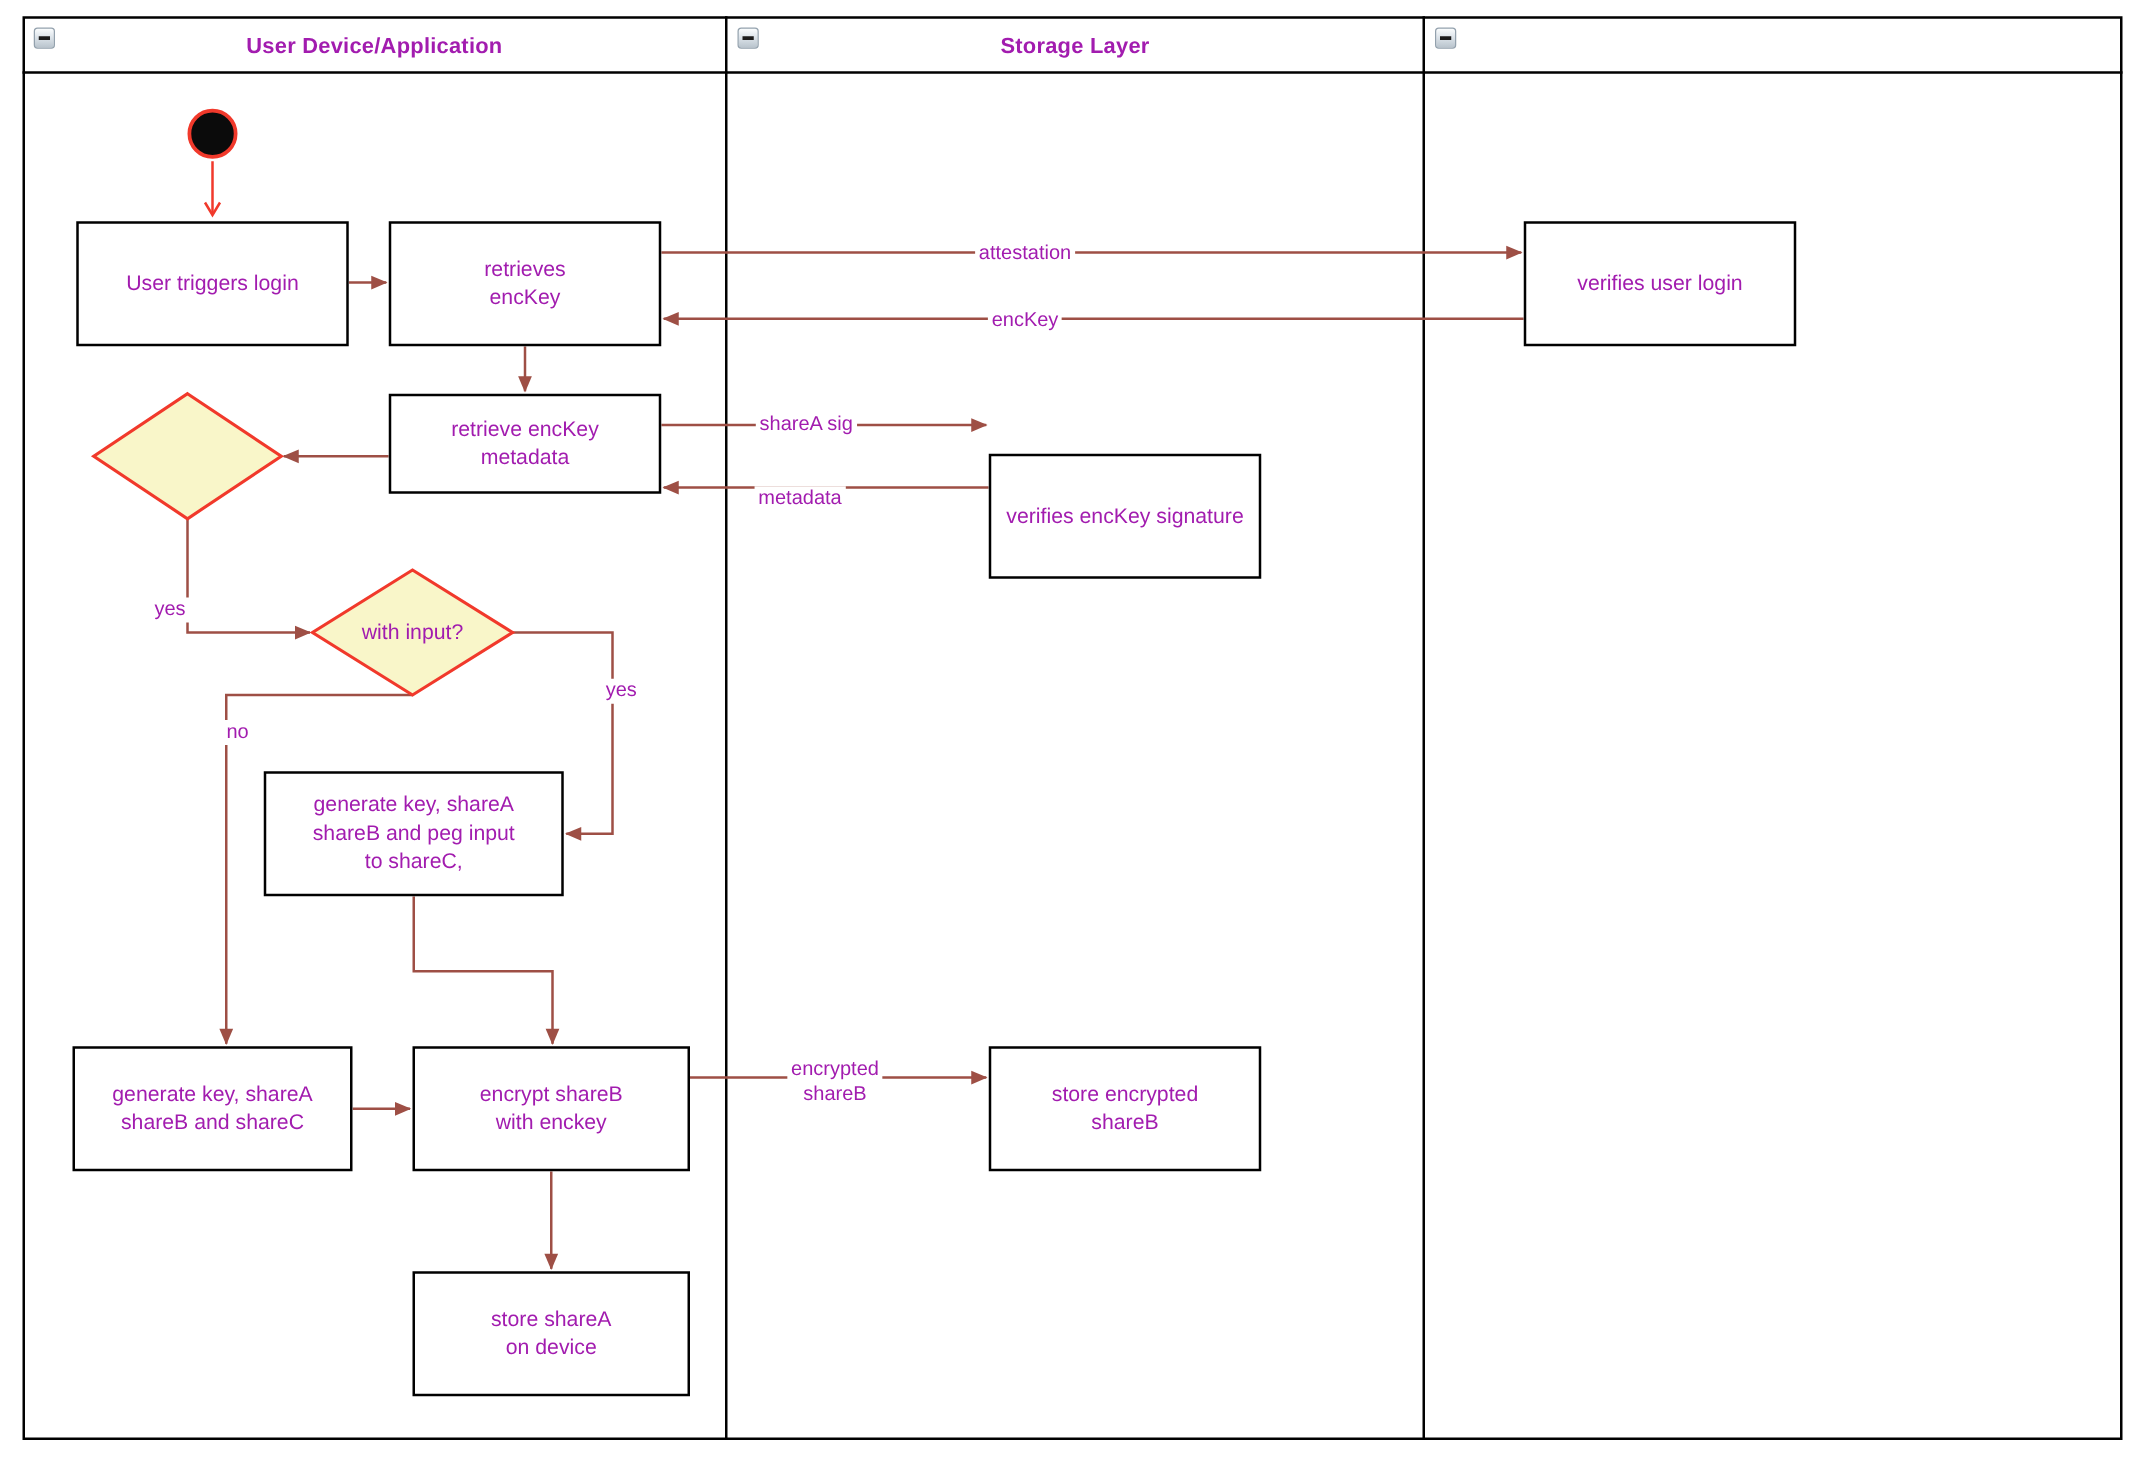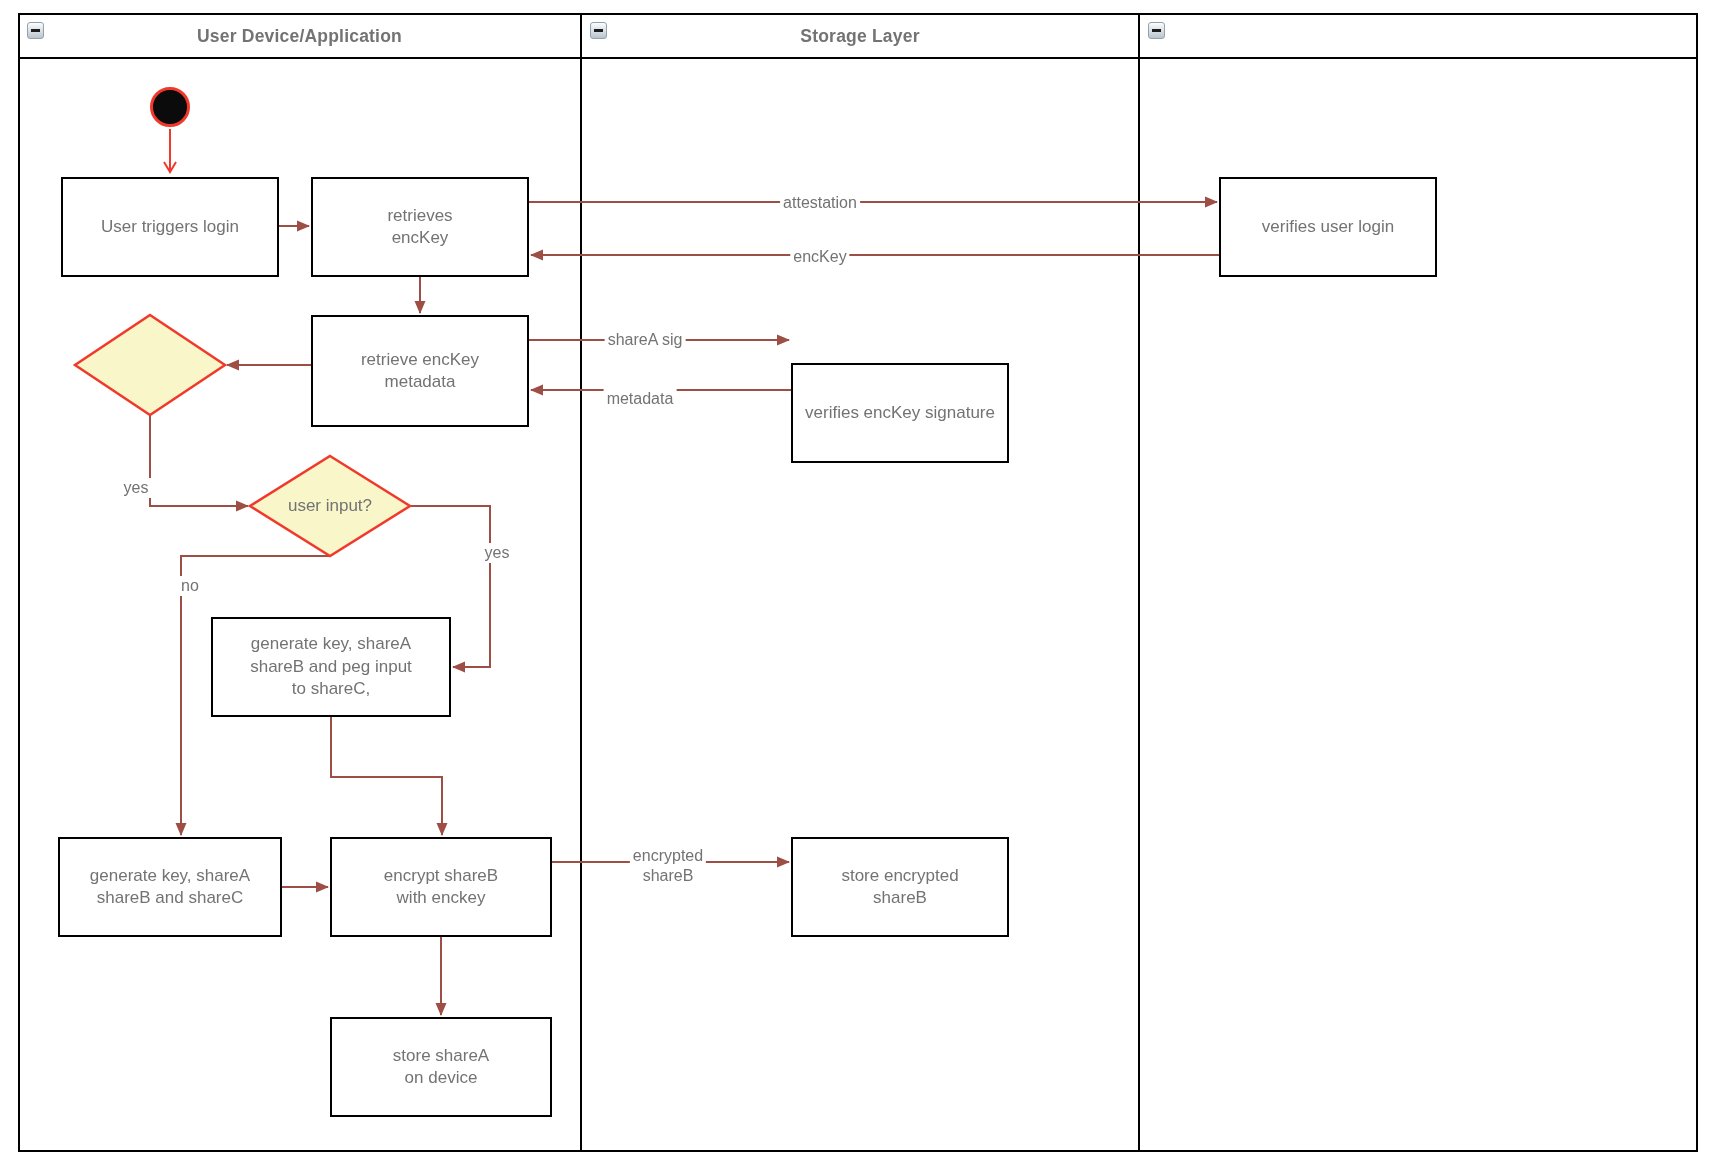--- a/index.html
+++ b/index.html
@@ -1,18 +1,18 @@
 <!DOCTYPE html>
 <html><head>
 <meta charset="utf-8">
 <style>
   html,body{margin:0;padding:0;background:#ffffff;}
   #canvas{
     position:relative;width:1720px;height:1170px;background:#ffffff;
-    font-family:"Liberation Sans","DejaVu Sans",sans-serif;color:#737373;
+    font-family:"Liberation Sans","DejaVu Sans",sans-serif;color:#a21caf;
     overflow:hidden;
   }
   
   .pool{position:absolute;left:18px;top:13px;width:1680px;height:1139px;border:2px solid #000;box-sizing:border-box;}
   .vdiv{position:absolute;top:13px;width:2px;height:1139px;background:#000;}
   .hsep{position:absolute;left:18px;top:57px;width:1680px;height:2px;background:#000;}
   .lane-header{position:absolute;top:13px;height:46px;display:flex;align-items:center;justify-content:center;}
   .lane-title{font-weight:bold;font-size:17.5px;letter-spacing:.2px;}
   .collapse-btn{
     position:absolute;top:22px;width:17px;height:17px;border:1px solid #93a1ad;border-radius:3px;
@@ -100,36 +100,36 @@
     <polygon points="150,315 225,365 150,415 75,365" fill="#f9f6c9" stroke="#f1392b" stroke-width="2.5"></polygon>
     <polygon points="330,456 410,506 330,556 250,506" fill="#f9f6c9" stroke="#f1392b" stroke-width="2.5"></polygon>
   </svg>
 
   <div class="start-circle"></div>
 
   <div class="node" style="left:61px;top:177px;width:218px;height:100px;">User triggers login</div>
   <div class="node" style="left:311px;top:177px;width:218px;height:100px;">retrieves
 encKey</div>
   <div class="node" style="left:1219px;top:177px;width:218px;height:100px;">verifies user login</div>
-  <div class="node" style="left:311px;top:315px;width:218px;height:112px;">retrieve encKey
+  <div class="node" style="left:311px;top:315px;width:218px;height:80px;">retrieve encKey
 metadata</div>
   <div class="node nowrap" style="left:791px;top:315px;width:218px;height:100px;margin-top:48px;">verifies encKey signature</div>
   <div class="node" style="left:211px;top:617px;width:240px;height:100px;">generate key, shareA
 shareB and peg input
 to shareC,</div>
   <div class="node" style="left:58px;top:837px;width:224px;height:100px;">generate key, shareA
 shareB and shareC</div>
   <div class="node" style="left:330px;top:837px;width:222px;height:100px;">encrypt shareB
 with enckey</div>
   <div class="node" style="left:791px;top:837px;width:218px;height:100px;">store encrypted
 shareB</div>
   <div class="node" style="left:330px;top:1017px;width:222px;height:100px;">store shareA
 on device</div>
 
-  <div class="diamond-label" style="left:250px;top:456px;width:160px;height:100px;">user input?</div>
+  <div class="diamond-label" style="left:250px;top:456px;width:160px;height:100px;">with input?</div>
 
   <div class="edge-label" style="left:820px;top:203px;">attestation</div>
   <div class="edge-label" style="left:820px;top:257px;">encKey</div>
   <div class="edge-label" style="left:645px;top:340px;">shareA sig</div>
   <div class="edge-label" style="left:640px;top:399px;">metadata</div>
   <div class="edge-label" style="left:136px;top:488px;">yes</div>
   <div class="edge-label" style="left:497px;top:553px;">yes</div>
   <div class="edge-label" style="left:190px;top:586px;">no</div>
   <div class="edge-label" style="left:668px;top:866px;">encrypted
 shareB</div>

